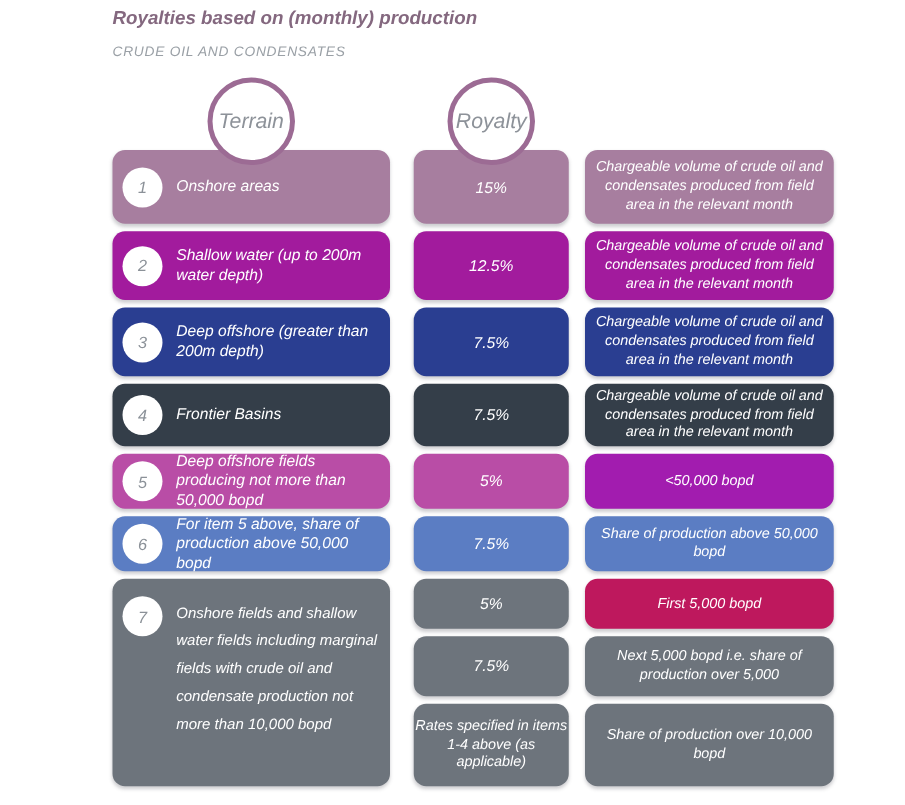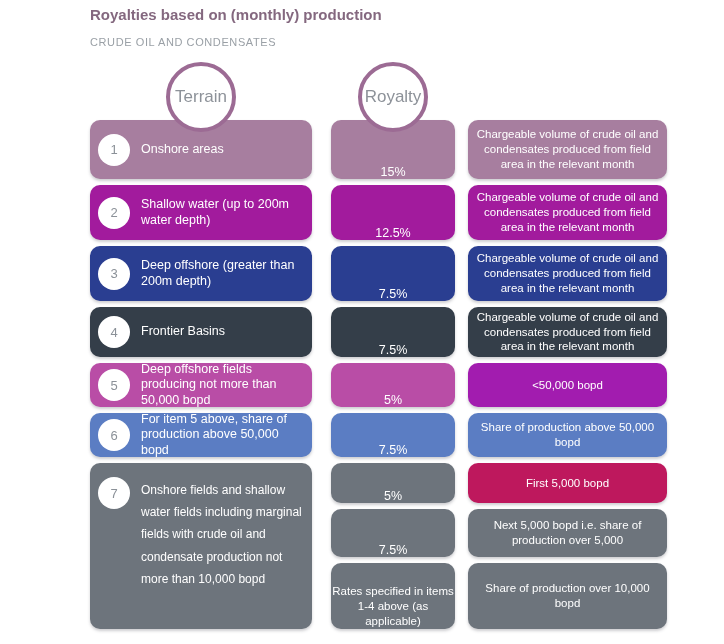--- a/index.html
+++ b/index.html
@@ -10,21 +10,21 @@
     --number-color:#8b9198;
     --box-text-color:#ffffff;
     --page-bg:#ffffff;
   }
   * { margin:0; padding:0; box-sizing:border-box; }
   html,body { background:var(--page-bg); }
   body {
     width:724px; height:644px; overflow:hidden;
     font-family:"Liberation Sans", sans-serif;
   }
-  .page { padding:6px 0 0 90px; width:724px; height:534px; }
+  .page { padding:6px 0 0 90px; width:724px; height:534px;font-style:italic; }
   .title { font-size:15px; font-weight:700; color:var(--title-color); margin-bottom:13px; }
   .subtitle { font-size:11px; color:var(--subtitle-color); letter-spacing:0.6px; margin-bottom:14px; }
 
   .colheads { position:relative; height:58px; z-index:2; }
   .headcircle {
     position:absolute; top:0; width:70px; height:70px; border-radius:50%;
     background:#fff; border:4px solid var(--circle-border);
     display:flex; align-items:center; justify-content:center;
   }
   .headcircle span { font-size:17px; color:var(--header-label-color); }
@@ -40,21 +40,21 @@
 
   .cell {
     border-radius:10px; color:var(--box-text-color);
     box-shadow:0 2px 3px rgba(60,60,70,0.25);
   }
   .terrain {
     width:222px; margin-right:19px; display:flex; align-items:center;
     padding-left:8px; padding-right:6px;
   }
   .royalty {
-    width:124px; margin-right:13px; display:flex; align-items:flex-end; justify-content:center;
+    width:124px; margin-right:13px; display:flex; align-items:center; justify-content:center;
     text-align:center; font-size:12.5px;
   }
   .volume {
     width:199px; display:flex; align-items:center; justify-content:center;
     text-align:center; font-size:11.5px; line-height:1.28; padding:2px 8px;
   }
   .num {
     flex:0 0 auto; width:32px; height:32px; border-radius:50%; background:#ffffff;
     color:var(--number-color); font-size:13px;
     display:flex; align-items:center; justify-content:center; margin-right:11px;

